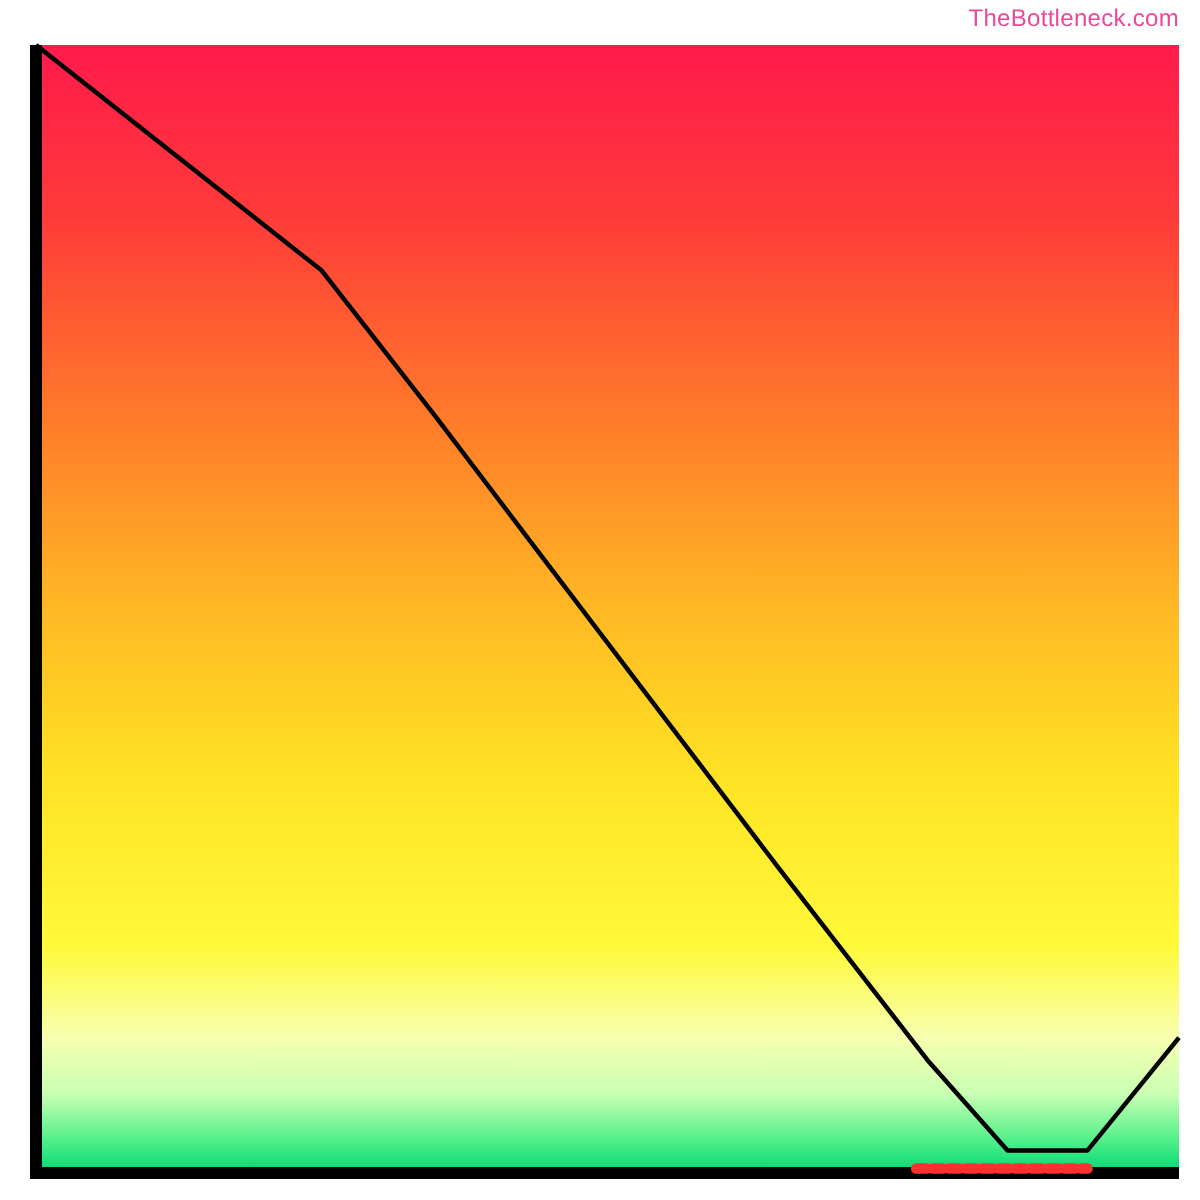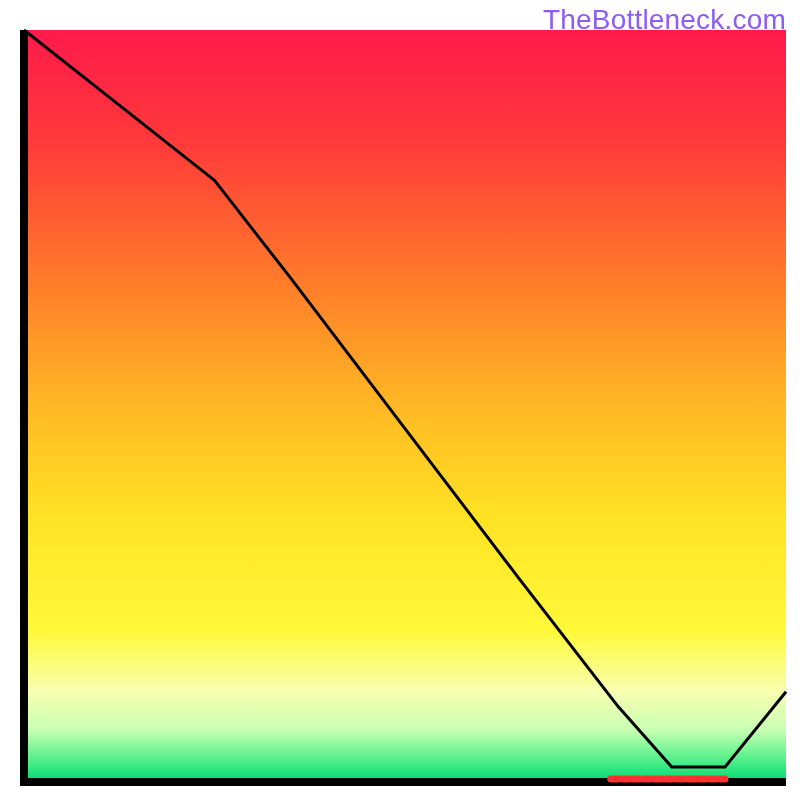--- a/index.html
+++ b/index.html
@@ -13,22 +13,22 @@
   }
   .canvas {
     position: relative;
     width: 800px;
     height: 800px;
   }
   .watermark {
     position: absolute;
     top: 4px;
     right: 14px;
-    color: #8b5cf6;
-    font-size: 28px;
+    color: #ec4899;
+    font-size: 16px;
     font-weight: 500;
     letter-spacing: 0.2px;
   }
   svg {
     display: block;
   }
 </style>
 </head>
 <body>
 

